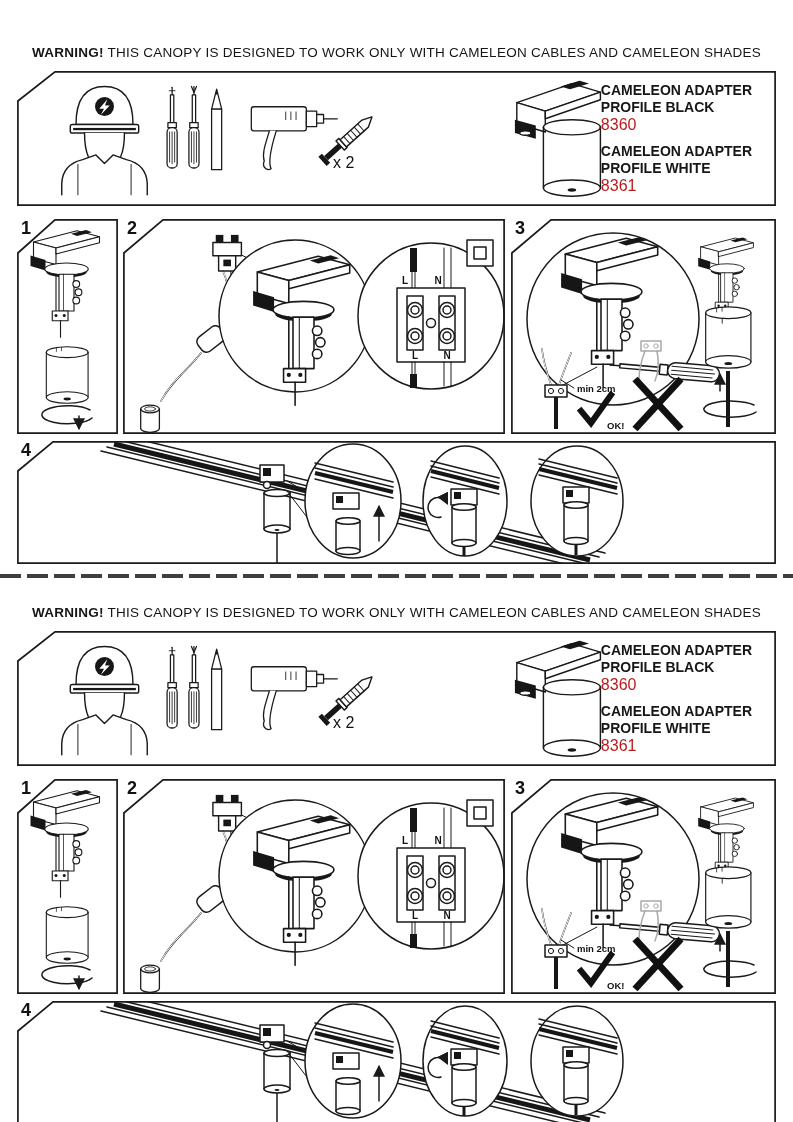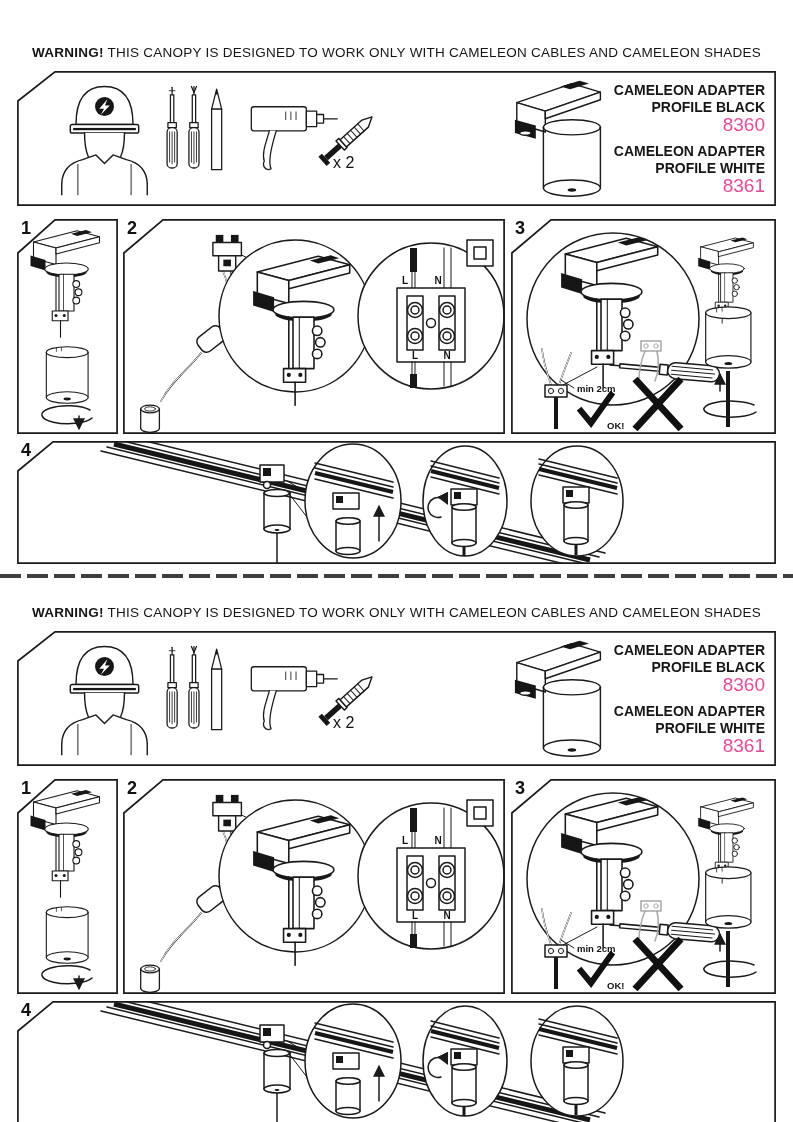--- a/index.html
+++ b/index.html
@@ -10,24 +10,24 @@
            font-size:13.5px;letter-spacing:.25px;color:#161616;white-space:nowrap;}
   .warning b{font-weight:bold;}
   .box{position:absolute;}
   .box > svg{display:block;width:100%;height:100%;overflow:hidden;}
   .intro{left:17px;top:55px;width:759px;height:135px;}
   .step1{left:17px;top:203px;width:101px;height:215px;}
   .step2{left:123px;top:203px;width:382px;height:215px;}
   .step3{left:511px;top:203px;width:265px;height:215px;}
   .step4{left:17px;top:425px;width:759px;height:123px;}
   .stepnum{position:absolute;top:0;left:4px;font-size:18px;font-weight:bold;line-height:1;color:#111;}
-  .products{position:absolute;top:11px;right:11px;text-align:right;}
+  .products{position:absolute;top:11px;right:24px;}
   .product{margin-bottom:10px;}
   .pname{font-size:14px;font-weight:bold;line-height:17px;color:#161616;}
-  .pcode{font-size:19px;line-height:17px;color:#ec4899;}
+  .pcode{font-size:16px;line-height:17px;color:#b91c1c;}
   .cut-line{position:absolute;left:0;top:558px;width:100%;height:3.5px;
             background:repeating-linear-gradient(90deg,#3f3f3f 0 21px,#ffffff 21px 27px);}
   
   svg text{font-family:"Liberation Sans",sans-serif;}
   .ln{stroke:#1a1a1a;stroke-width:1.5;fill:none;stroke-linecap:round;stroke-linejoin:round;}
   .thin{stroke-width:1;}
   .fw{fill:#fff;}
   .fd{fill:#161616;stroke:none;}
   .wcore{stroke:#fff;stroke-width:1;fill:none;stroke-linecap:round;}
   .gray{stroke:#a8a8a8;}

